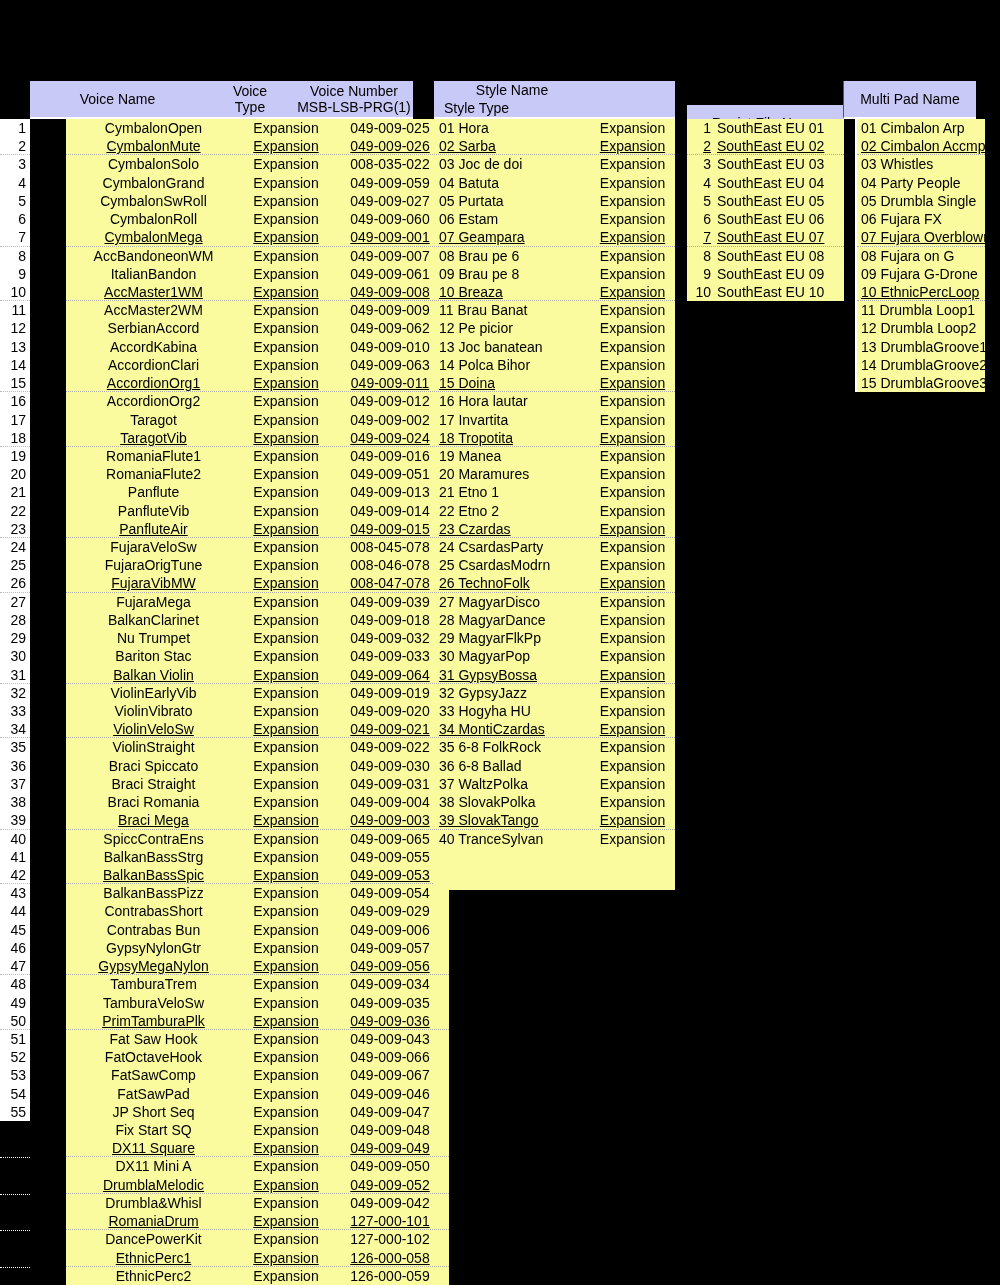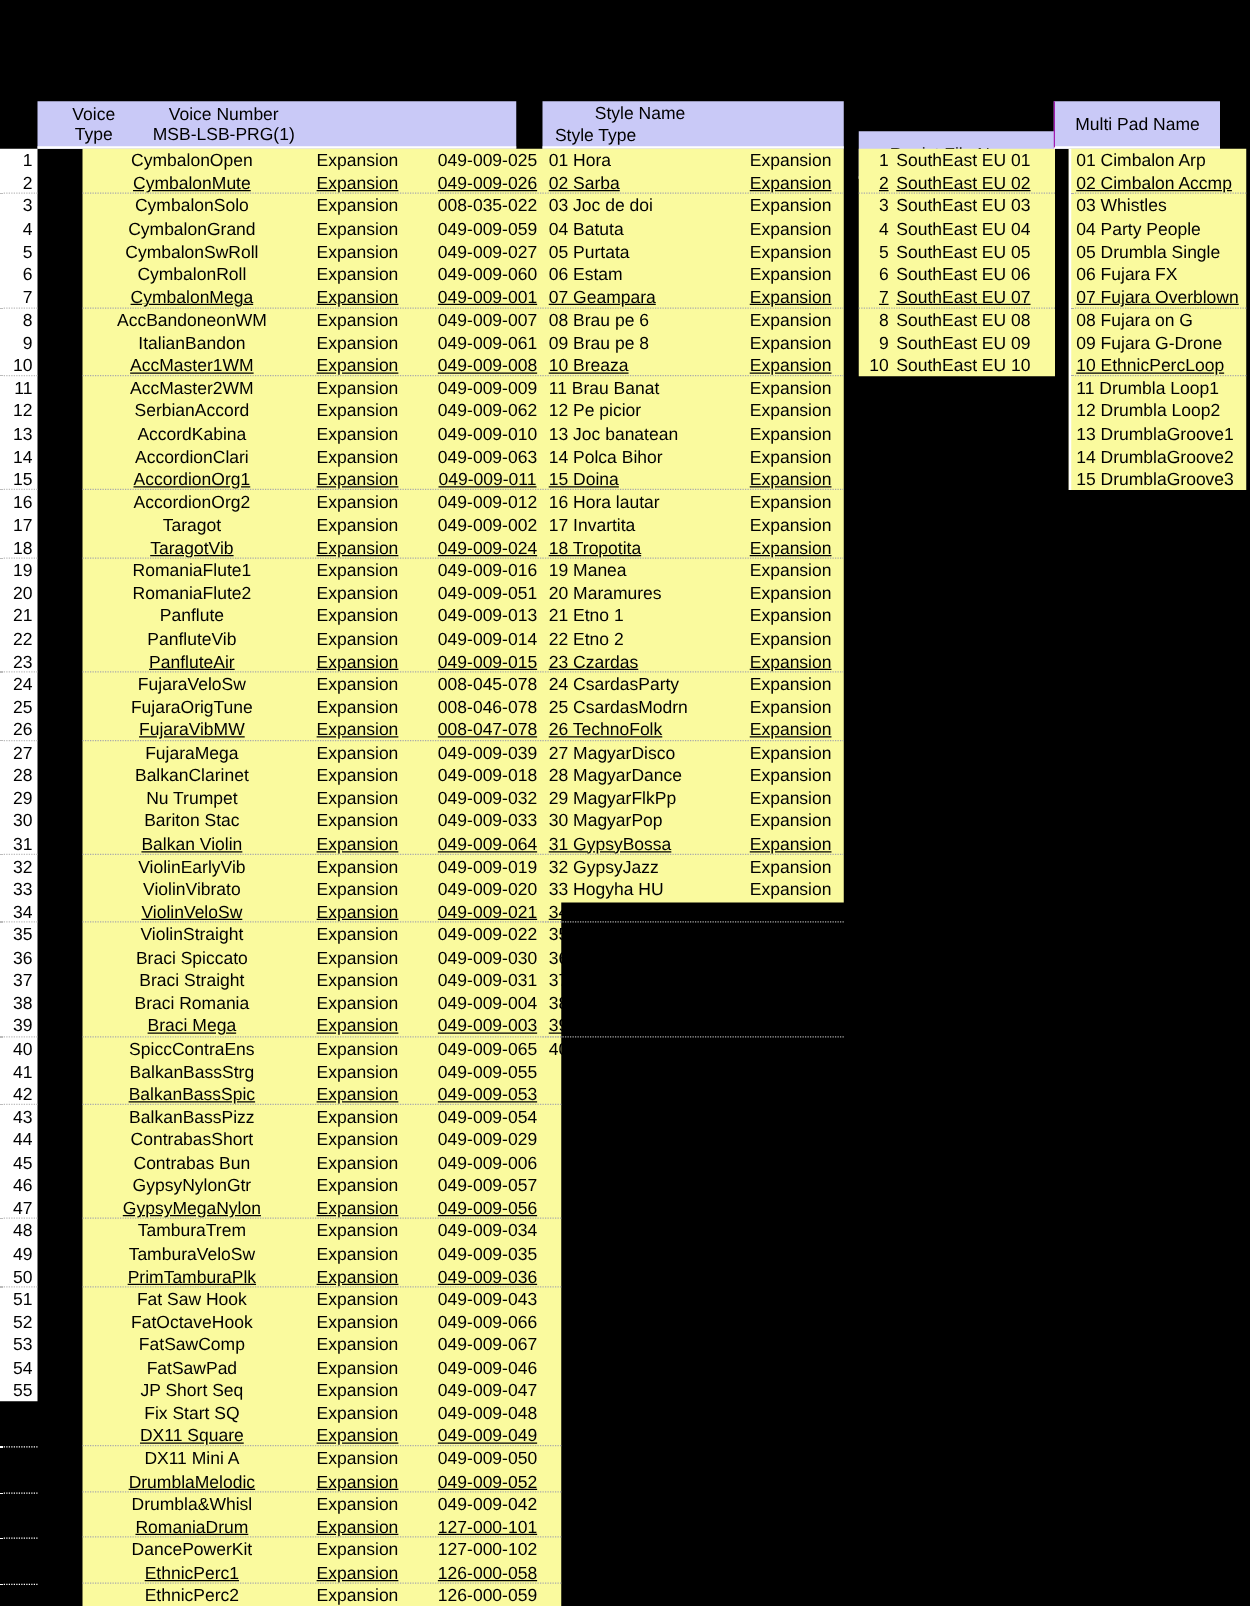--- a/index.html
+++ b/index.html
@@ -58,36 +58,36 @@
     text-align:right;padding-right:4px;
   }
   .g-row.dot{border-bottom:1px dotted #bbb;}
   .margin-dot{
     position:absolute;left:0;width:30px;height:0;
     border-top:1px dotted #fff;
   }
 
   
   .style-hdr{left:434px;width:241px;flex-direction:column;}
-  .style-body{left:434px;width:241px;height:603px;}
+  .style-body{left:434px;width:241px;height:771px;}
   .hc.s-name{width:156px;}
   .hc.s-type{width:85px;}
   .cell.s-name{width:156px;padding-left:5px;}
   .cell.s-type{width:85px;text-align:center;}
 
   
   .regist-hdr{left:687px;width:157px;margin-top:24px;}
   .regist-body{left:687px;width:157px;height:182.2px;}
   .hc.r-full{width:100%;}
   .cell.r-num{width:24px;text-align:right;}
   .cell.r-name{padding-left:6px;flex:1;}
 
   
   .pad-hdr{left:843px;width:133px;border-left:1px solid #a21caf;}
-  .pad-body{left:855px;width:142px;height:273.3px;border-left:2px solid #fff;}
+  .pad-body{left:855px;width:130px;height:273.3px;border-left:2px solid #fff;}
   .hc.m-full{width:100%;}
   .cell.m-name{width:100%;padding-left:4px;}
 </style>
 </head>
 <body style="background: rgb(0, 0, 0);">
 
 <div class="page">
 
   <div class="gutter" id="voice-gutter">
       <div class="g-row">1</div>
@@ -141,20 +141,21 @@
       <div class="g-row">49</div>
       <div class="g-row dot">50</div>
       <div class="g-row">51</div>
       <div class="g-row">52</div>
       <div class="g-row">53</div>
       <div class="g-row">54</div>
       <div class="g-row">55</div>
     </div>
 
   <div class="hdr voice-hdr">
+    <div class="hc v-name">Voice Name</div>
     <div class="hc v-type">Voice
 Type</div>
     <div class="hc v-num">Voice Number
 MSB-LSB-PRG(1)</div>
   </div>
   <div class="tbody voice-body" id="voice-body">
       <div class="row">
         <div class="cell v-name">CymbalonOpen</div>
         <div class="cell v-type">Expansion</div>
         <div class="cell v-num">049-009-025</div>

